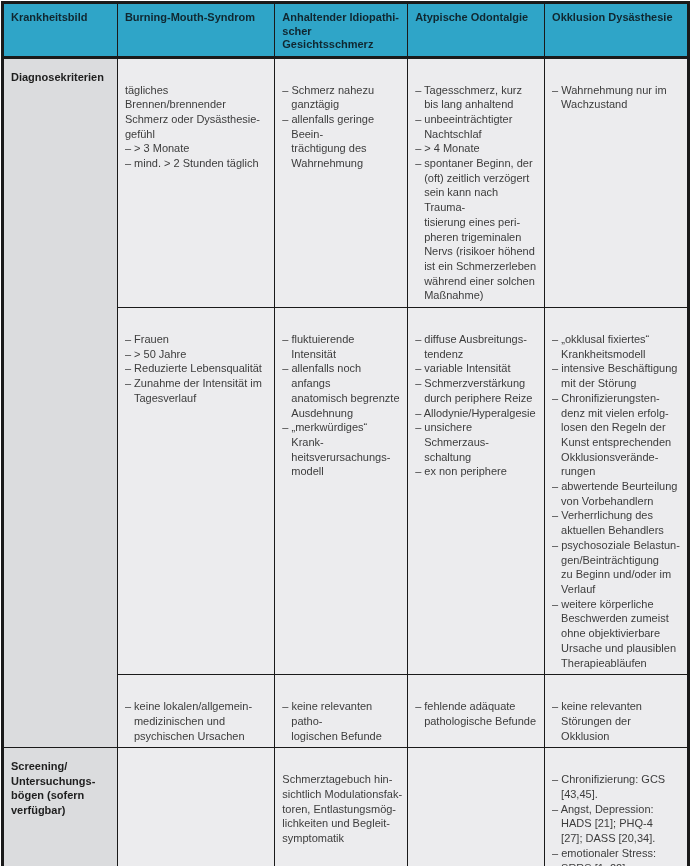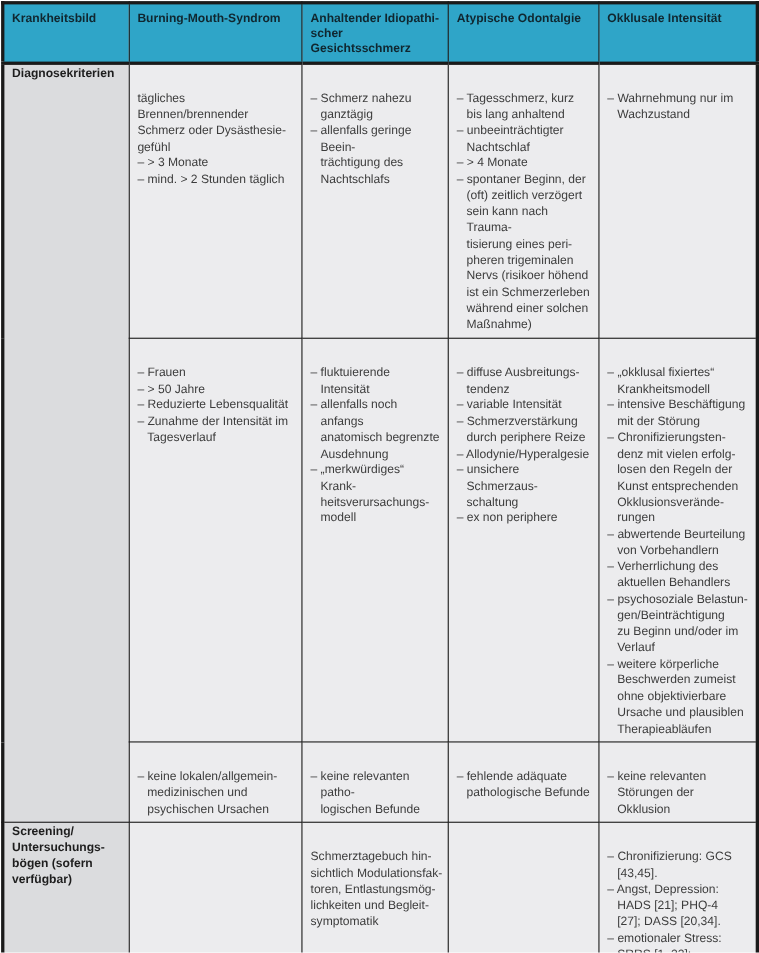--- a/index.html
+++ b/index.html
@@ -44,21 +44,21 @@
     height:36px;
     border-bottom:3px solid var(--border);
     margin-left:48px;
   }
   td.label-cell{
     background:var(--label-bg);
     color:var(--label-text);
     font-weight:bold;
     font-size:11px;
     line-height:14.5px;
-    padding-top:1px;
+    padding-top:11px;
   }
   td.data-cell{
     background:var(--cell-bg);
     color:var(--body-text);
     font-size:11px;
     line-height:14.7px;
     padding-top:24px;
   }
   .pre, .item, .label-text, .hdr-text{
     white-space:pre-line;
@@ -80,41 +80,41 @@
         <col style="width: 137px;">
         <col style="width: 144px;">
       </colgroup>
     <thead>
       <tr>
         <th><span class="hdr-text">Krankheitsbild</span></th>
         <th><span class="hdr-text">Burning-Mouth-Syndrom</span></th>
         <th><span class="hdr-text">Anhaltender Idiopathi-
 scher Gesichtsschmerz</span></th>
         <th><span class="hdr-text">Atypische Odontalgie</span></th>
-        <th><span class="hdr-text">Okklusale Intensität</span></th>
+        <th><span class="hdr-text">Okklusion Dysästhesie</span></th>
       </tr>
     </thead>
     <tbody>
         <tr style="height: 212px;">
           <td class="label-cell" rowspan="3">
             <div class="label-text">Diagnosekriterien</div>
           </td>
           <td class="data-cell">
             <div class="item">tägliches Brennen/brennender
 Schmerz oder Dysästhesie-
 gefühl</div>
             <div class="item dash">– &gt; 3 Monate</div>
             <div class="item dash">– mind. &gt; 2 Stunden täglich</div>
           </td>
           <td class="data-cell">
             <div class="item dash">– Schmerz nahezu
 ganztägig</div>
             <div class="item dash">– allenfalls geringe Beein-
 trächtigung des
-Nachtschlafs</div>
+Wahrnehmung</div>
           </td>
           <td class="data-cell">
             <div class="item dash">– Tagesschmerz, kurz
 bis lang anhaltend</div>
             <div class="item dash">– unbeeinträchtigter
 Nachtschlaf</div>
             <div class="item dash">– &gt; 4 Monate</div>
             <div class="item dash">– spontaner Beginn, der
 (oft) zeitlich verzögert
 sein kann nach Trauma-

